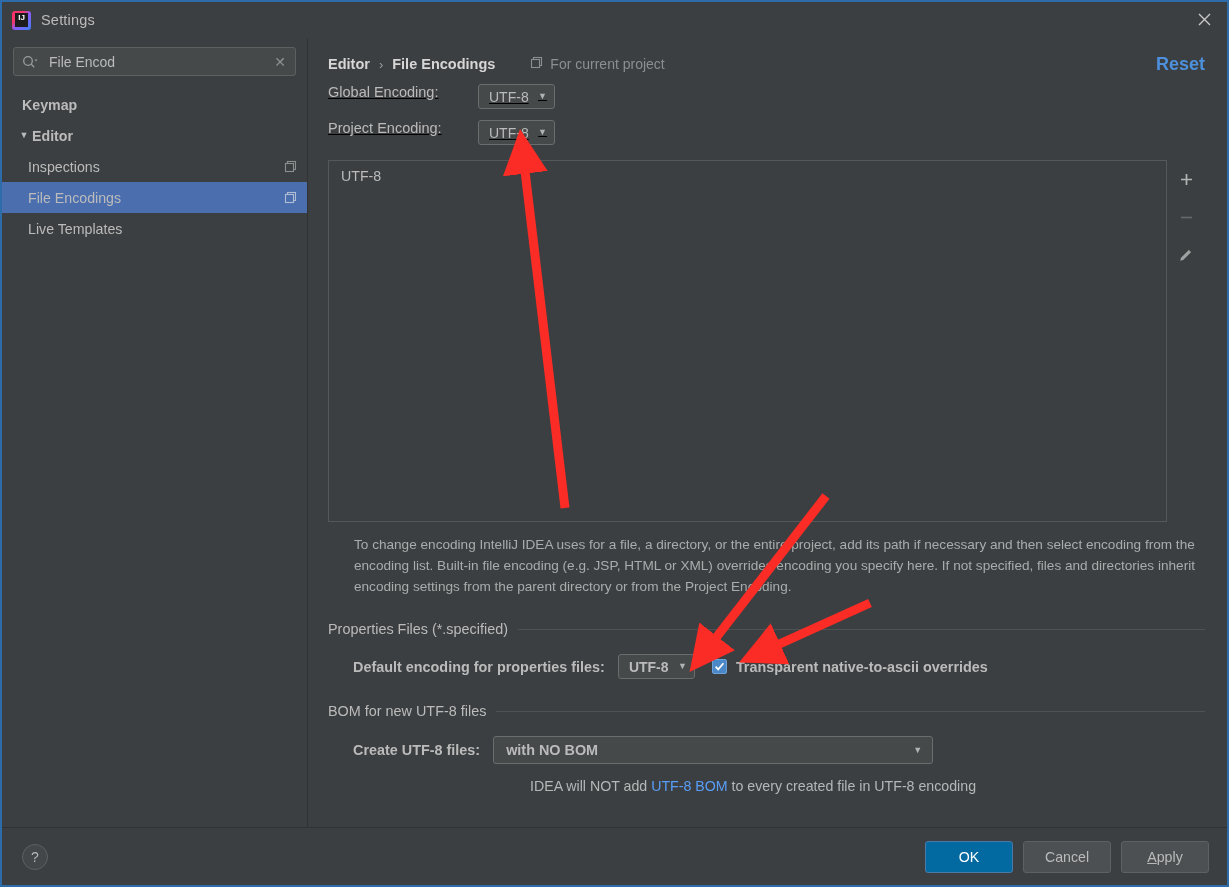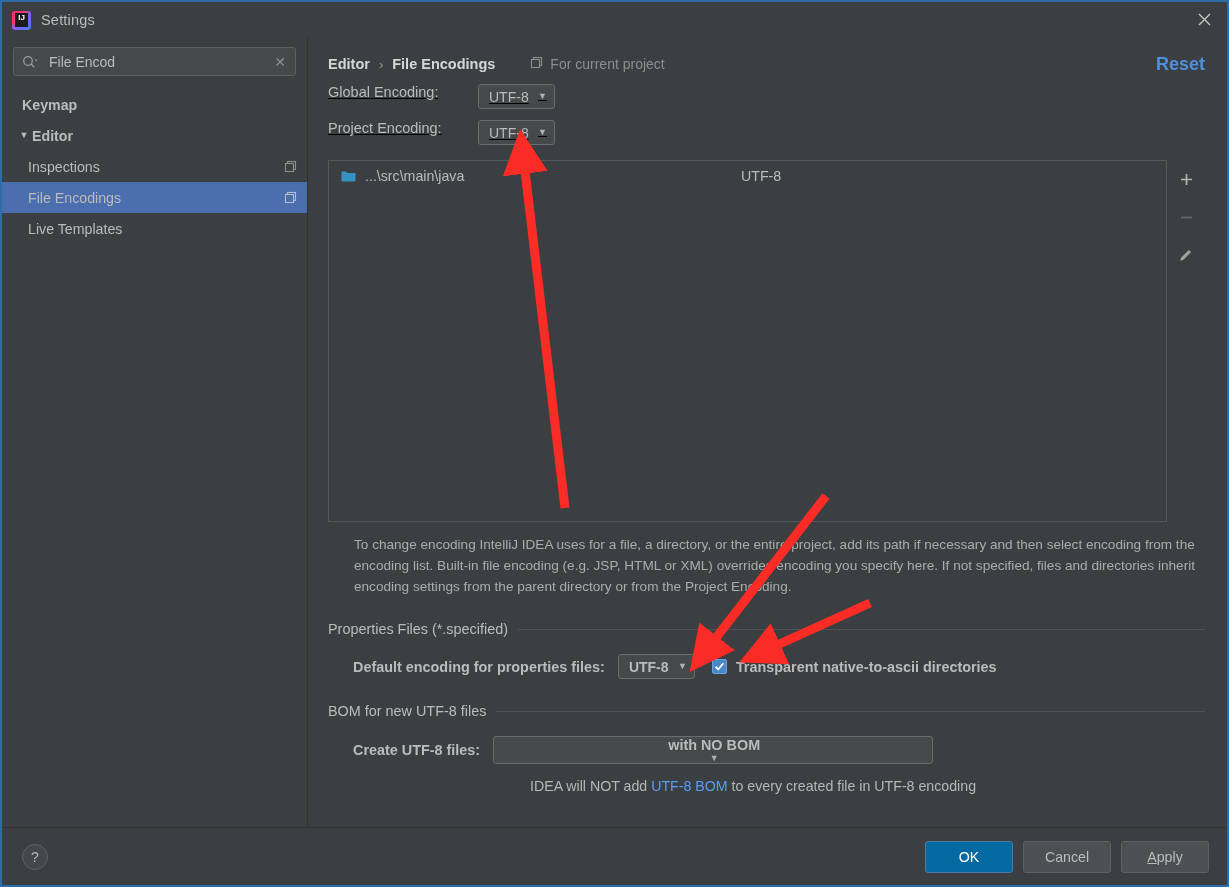--- a/index.html
+++ b/index.html
@@ -176,21 +176,21 @@
   .chk {
     width: 15px; height: 15px; flex: 0 0 15px;
     background: #4a88c7; border: 1px solid #6ba3da; border-radius: 2px;
     display: flex; align-items: center; justify-content: center;
   }
   .combo-lg {
     height: 28px; width: 440px;
     background: #45494a; border: 1px solid #6a6d6e; border-radius: 3px;
     display: flex; align-items: center; justify-content: space-between;
     padding: 0 10px 0 12px;
-    font-size: 14.4px; color: #bbbbbb; cursor: pointer; flex-direction: column;
+    font-size: 14.4px; color: #bbbbbb; cursor: pointer;
   }
   .bom-note {
     margin-top: 14px; padding-left: 177px;
     font-size: 14.2px; color: #b4b7b8;
   }
   .bom-note .lnk { color: #589df6; cursor: pointer; }
   
   .footer {
     flex: 0 0 58px; height: 58px;
     background: #3c3f41;
@@ -312,28 +312,20 @@
         <span class="enc-label">Project Encoding:</span>
         <span class="combo-sm">
           <span>UTF-8</span>
           <span class="caret">▼</span>
         </span>
       </div>
 
       <div class="table-block">
         <div class="table-panel">
           <div class="trow">
-            <div class="td col-path">
-              <span class="folder-ico">
-                <svg width="15" height="13" viewBox="0 0 15 13">
-                    <path d="M0.5 2.5 a1 1 0 0 1 1-1 h3.4 l1.3 1.6 h7.3 a1 1 0 0 1 1 1 v6.4 a1 1 0 0 1 -1 1 h-12 a1 1 0 0 1 -1 -1 Z" fill="#3592c4"></path>
-                  </svg>
-              </span>
-              <span>...\src\main\java</span>
-            </div>
             <div class="td col-enc">UTF-8</div>
           </div>
         </div>
         <div class="tbar">
           <div class="tbtn">
             <svg width="15" height="15" viewBox="0 0 15 15">
                 <path d="M7.5 2 V13 M2 7.5 H13" stroke="#b2b5b6" stroke-width="1.7"></path>
               </svg>
           </div>
           <div class="tbtn dis">
@@ -363,21 +355,21 @@
             <span class="combo-sm">
               <span>UTF-8</span>
               <span class="caret">▼</span>
             </span>
             <span class="chk-wrap">
               <span class="chk">
                 <svg width="11" height="11" viewBox="0 0 11 11">
                     <path d="M1.6 5.6 L4.2 8.4 L9.4 2.2" stroke="#ffffff" stroke-width="1.7" fill="none"></path>
                   </svg>
               </span>
-              <span class="inline-label">Transparent native-to-ascii directories</span>
+              <span class="inline-label">Transparent native-to-ascii overrides</span>
             </span>
           </div>
         </div>
       </div>
 
       <div class="group">
         <div class="group-head">
           <span class="group-title">BOM for new UTF-8 files</span>
           <span class="group-rule"></span>
         </div>

